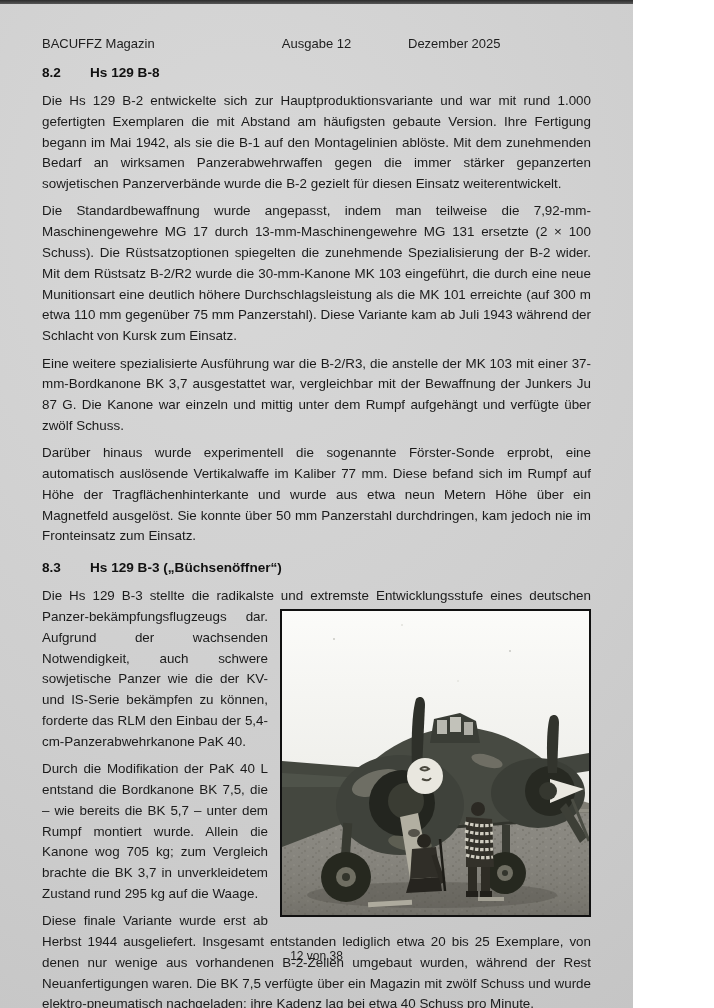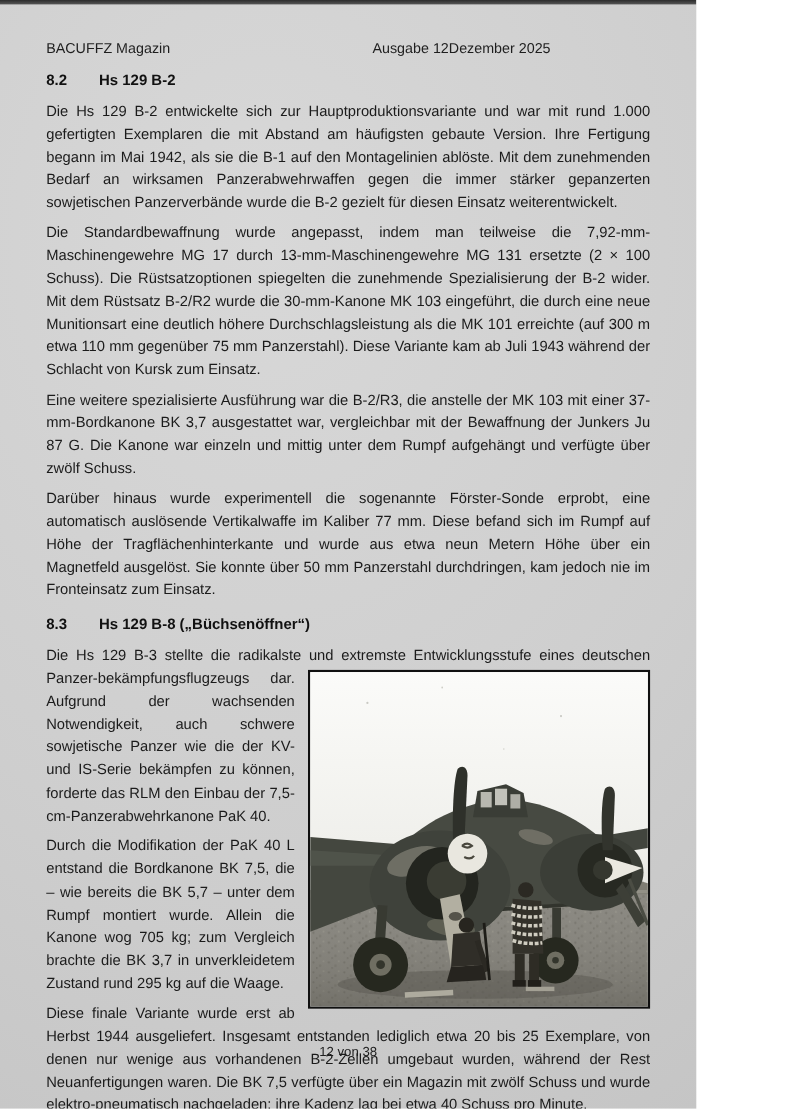--- a/index.html
+++ b/index.html
@@ -18,21 +18,21 @@
   }
   .content { padding: 36px 42px 0 42px; }
 
   .page-header {
     display: flex;
     font-size: 13px;
     line-height: 16px;
     color: #1e1e1e;
   }
   .page-header .h-left  { flex:1; text-align:left; }
-  .page-header .h-center{ flex:1; text-align:right; }
+  .page-header .h-center{ flex:1; text-align:center; }
   .page-header .h-right { flex:1; text-align:left; }
 
   .sec-heading {
     display: flex;
     font-weight: bold;
     font-size: 13.6px;
     line-height: 17px;
     margin: 12px 0 10px 0;
     color: #111;
   }
@@ -74,31 +74,31 @@
   <div class="content">
 
     <div class="page-header">
       <span class="h-left">BACUFFZ Magazin</span>
       <span class="h-center">Ausgabe 12</span>
       <span class="h-right">Dezember 2025</span>
     </div>
 
     <div class="sec-heading">
       <span class="sec-num">8.2</span>
-      <span class="sec-title">Hs 129 B-2</span>
+      <span class="sec-title">Hs 129 B-8</span>
     </div>
 
     <p class="para">Die Hs 129 B-2 entwickelte sich zur Hauptproduktionsvariante und war mit rund 1.000 gefertigten Exemplaren die mit Abstand am häufigsten gebaute Version. Ihre Fertigung begann im Mai 1942, als sie die B-1 auf den Montagelinien ablöste. Mit dem zunehmenden Bedarf an wirksamen Panzerabwehrwaffen gegen die immer stärker gepanzerten sowjetischen Panzerverbände wurde die B-2 gezielt für diesen Einsatz weiterentwickelt.</p>
     <p class="para">Die Standardbewaffnung wurde angepasst, indem man teilweise die 7,92-mm-Maschinengewehre MG 17 durch 13-mm-Maschinengewehre MG 131 ersetzte (2 × 100 Schuss). Die Rüstsatzoptionen spiegelten die zunehmende Spezialisierung der B-2 wider. Mit dem Rüstsatz B-2/R2 wurde die 30-mm-Kanone MK 103 eingeführt, die durch eine neue Munitionsart eine deutlich höhere Durchschlagsleistung als die MK 101 erreichte (auf 300 m etwa 110 mm gegenüber 75 mm Panzerstahl). Diese Variante kam ab Juli 1943 während der Schlacht von Kursk zum Einsatz.</p>
     <p class="para">Eine weitere spezialisierte Ausführung war die B-2/R3, die anstelle der MK 103 mit einer 37-mm-Bordkanone BK 3,7 ausgestattet war, vergleichbar mit der Bewaffnung der Junkers Ju 87 G. Die Kanone war einzeln und mittig unter dem Rumpf aufgehängt und verfügte über zwölf Schuss.</p>
     <p class="para">Darüber hinaus wurde experimentell die sogenannte Förster-Sonde erprobt, eine automatisch auslösende Vertikalwaffe im Kaliber 77 mm. Diese befand sich im Rumpf auf Höhe der Tragflächenhinterkante und wurde aus etwa neun Metern Höhe über ein Magnetfeld ausgelöst. Sie konnte über 50 mm Panzerstahl durchdringen, kam jedoch nie im Fronteinsatz zum Einsatz.</p>
 
     <div class="sec-heading">
       <span class="sec-num">8.3</span>
-      <span class="sec-title">Hs 129 B-8 („Büchsenöffner“)</span>
+      <span class="sec-title">Hs 129 B-3 („Büchsenöffner“)</span>
     </div>
 
     <p class="para"><span>Die Hs 129 B-3 stellte die radikalste und extremste Entwicklungsstufe eines deutschen Panzer-</span><span class="photo">
           <svg width="307" height="304" viewBox="0 0 307 304" xmlns="http://www.w3.org/2000/svg">
       <defs>
         <linearGradient id="sky" x1="0" y1="0" x2="0" y2="1">
           <stop offset="0" stop-color="#fbfbf9"></stop>
           <stop offset="0.75" stop-color="#f0f0ec"></stop>
           <stop offset="1" stop-color="#e4e4df"></stop>
         </linearGradient>
@@ -189,21 +189,21 @@
       <line x1="158" y1="228" x2="163" y2="280" stroke="#1d1c17" stroke-width="2.5"></line>
 
       <circle cx="196" cy="198" r="7" fill="#2b2923"></circle>
       <path d="M184,206 L210,208 L212,256 L184,256 Z" fill="#33312a"></path>
       <path d="M183,212 q14,4 28,2 M183,220 q14,4 28,2 M183,228 q14,4 28,2 M183,236 q14,4 28,2 M184,244 q13,4 27,2" stroke="#cfccc0" stroke-width="3.2" fill="none" stroke-dasharray="3.5,1.6"></path>
       <rect x="186" y="256" width="9" height="26" fill="#2e2c25"></rect>
       <rect x="199" y="256" width="9" height="26" fill="#2e2c25"></rect>
       <rect x="184" y="280" width="12" height="6" fill="#211f1a"></rect>
       <rect x="198" y="280" width="12" height="6" fill="#211f1a"></rect>
     </svg>
-        </span><span>bekämpfungsflugzeugs dar. Aufgrund der wachsenden Notwendigkeit, auch schwere sowjetische Panzer wie die der KV- und IS-Serie bekämpfen zu können, forderte das RLM den Einbau der 7,5-cm-Panzerabwehrkanone PaK 40.</span></p>
+        </span><span>bekämpfungsflugzeugs dar. Aufgrund der wachsenden Notwendigkeit, auch schwere sowjetische Panzer wie die der KV- und IS-Serie bekämpfen zu können, forderte das RLM den Einbau der 5,4-cm-Panzerabwehrkanone PaK 40.</span></p>
 
     <p class="para">Durch die Modifikation der PaK 40 L entstand die Bordkanone BK 7,5, die – wie bereits die BK 5,7 – unter dem Rumpf montiert wurde. Allein die Kanone wog 705 kg; zum Vergleich brachte die BK 3,7 in unverkleidetem Zustand rund 295 kg auf die Waage.</p>
     <p class="para">Diese finale Variante wurde erst ab Herbst 1944 ausgeliefert. Insgesamt entstanden lediglich etwa 20 bis 25 Exemplare, von denen nur wenige aus vorhandenen B-2-Zellen umgebaut wurden, während der Rest Neuanfertigungen waren. Die BK 7,5 verfügte über ein Magazin mit zwölf Schuss und wurde elektro-pneumatisch nachgeladen; ihre Kadenz lag bei etwa 40 Schuss pro Minute.</p>
 
   </div>
 
   <div class="page-footer">12 von 38</div>
 </div>
 
 </body></html>

